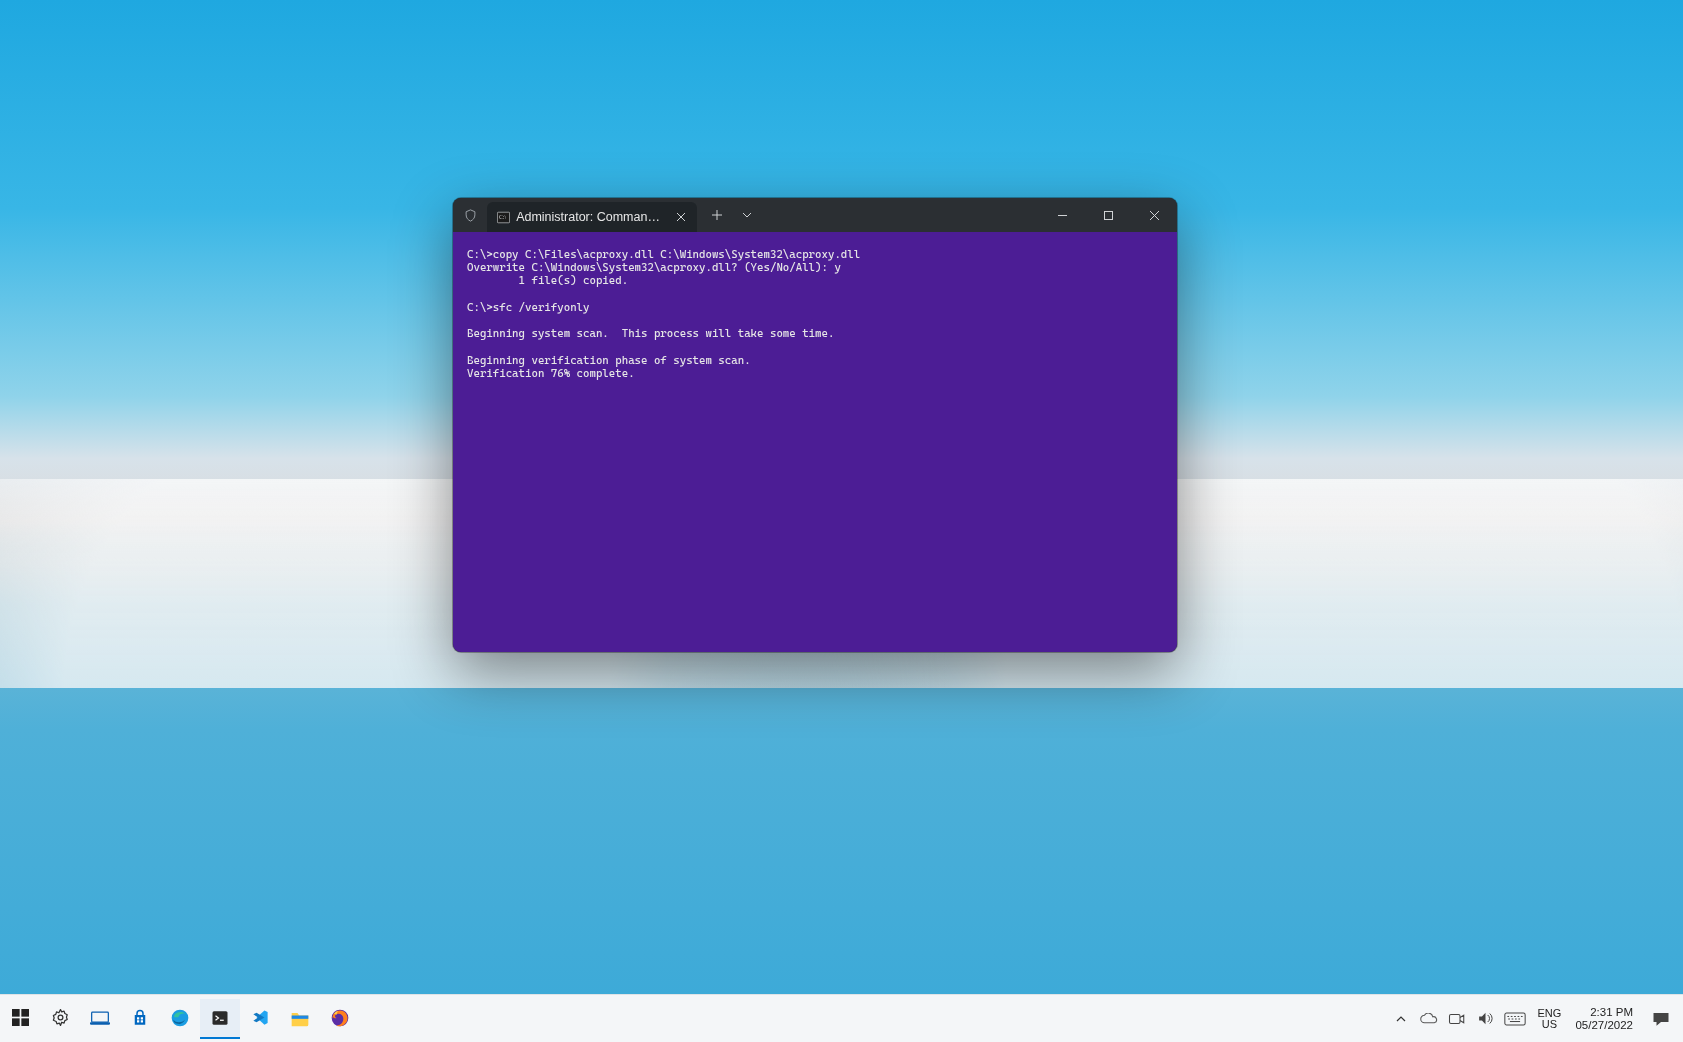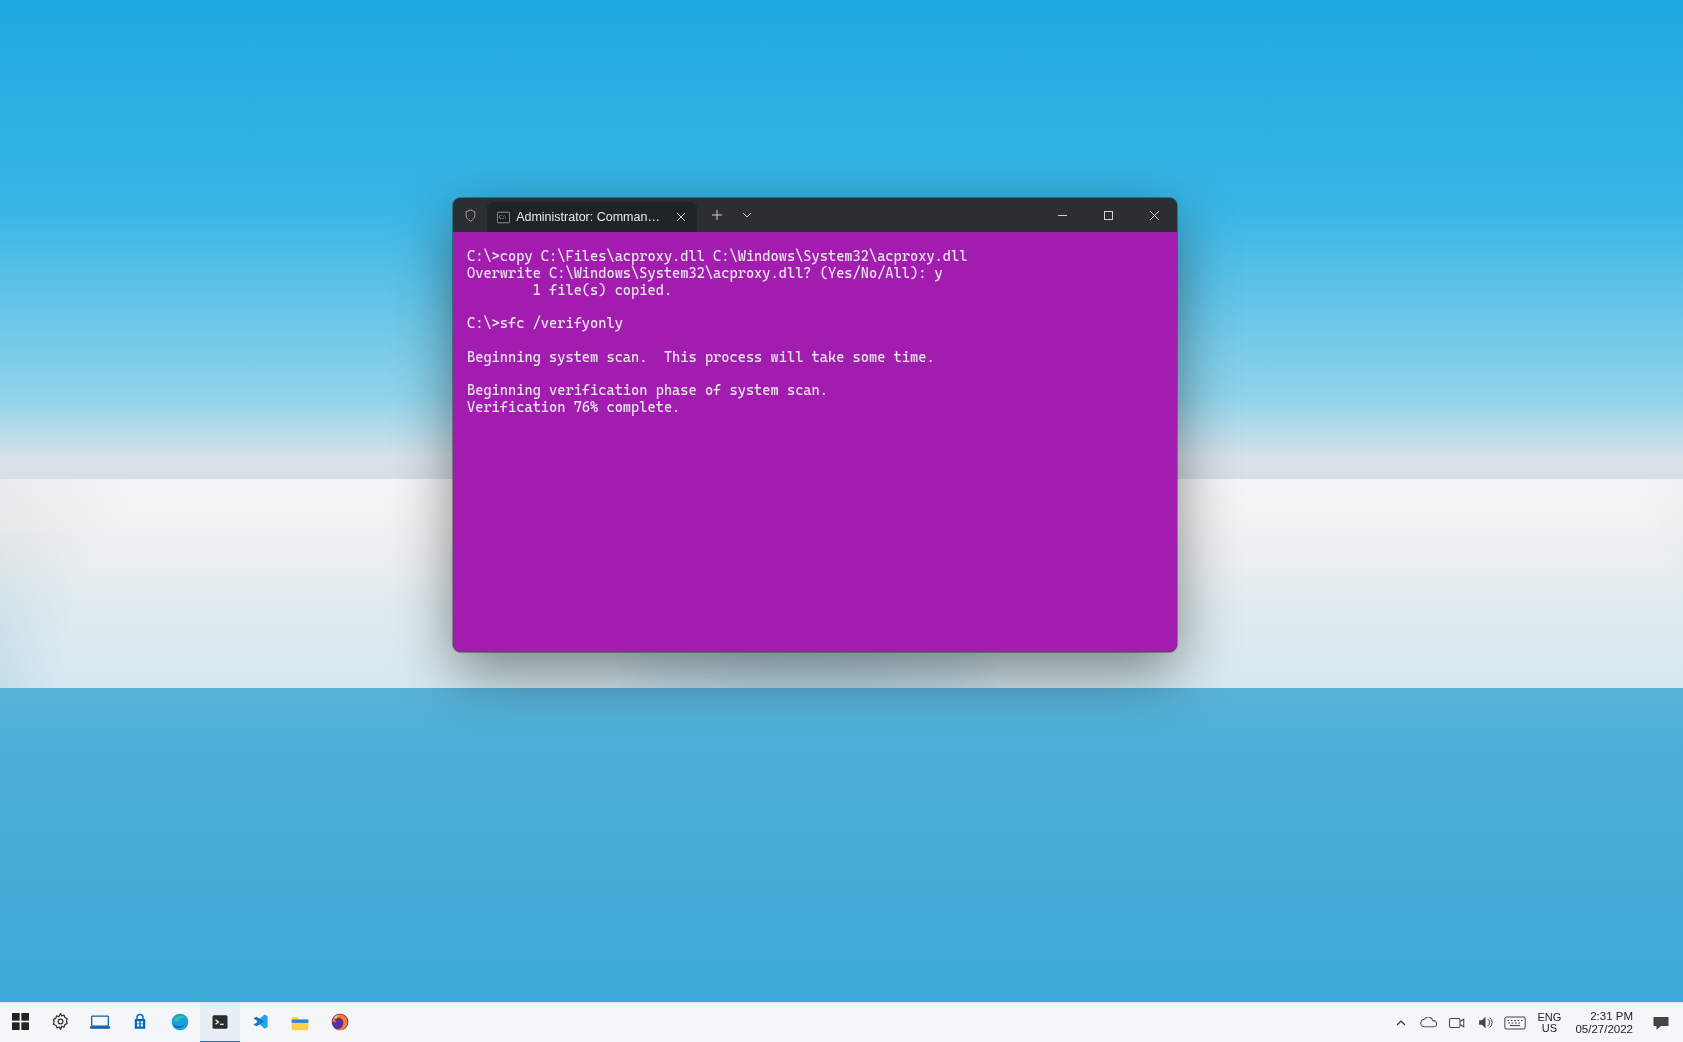--- a/index.html
+++ b/index.html
@@ -57,28 +57,28 @@
   .tab .close { width:18px; height:18px; display:flex; align-items:center; justify-content:center; color:#cfd2d4; border-radius:3px; cursor:pointer;}
   .tabactions { display:flex; align-items:center; gap:2px; padding-left:6px; color:#cfd2d4; }
   .tabactions .btn { width:28px; height:28px; display:flex; align-items:center; justify-content:center; border-radius:4px; cursor:pointer;}
   .spacer { flex:1; }
   .winbtns { display:flex; }
   .winbtns .wb { width:46px; display:flex; align-items:center; justify-content:center; color:#cfd2d4; cursor:pointer; }
 
   .term {
     flex:1; padding:16px 14px 14px 14px;
     font-family: "Cascadia Mono", Consolas, "Courier New", monospace;
-    font-size: 14px; line-height: 1.2;
+    font-size: 11px; line-height: 1.2;
     color:#e6e6e6; white-space: pre; overflow:auto;
-    background:#a21caf;
+    background:#4c1d95;
   }
 
   
   .taskbar {
-    position:absolute; left:0; right:0; bottom:0; height:40px;
+    position:absolute; left:0; right:0; bottom:0; height:48px;
     background:#f4f6f8; border-top:1px solid #dfe3e6;
     display:flex; align-items:center;
     font-size:12px; color:#222;
   }
   .taskbar .left { display:flex; align-items:center; height:100%; }
   .taskbar .left .tb {
     width:40px; height:40px; display:flex; align-items:center; justify-content:center;
     border-bottom:2px solid transparent; cursor:pointer;
   }
   .taskbar .left .tb.active { border-bottom-color:#0078d4; background:#e7eef6; }

